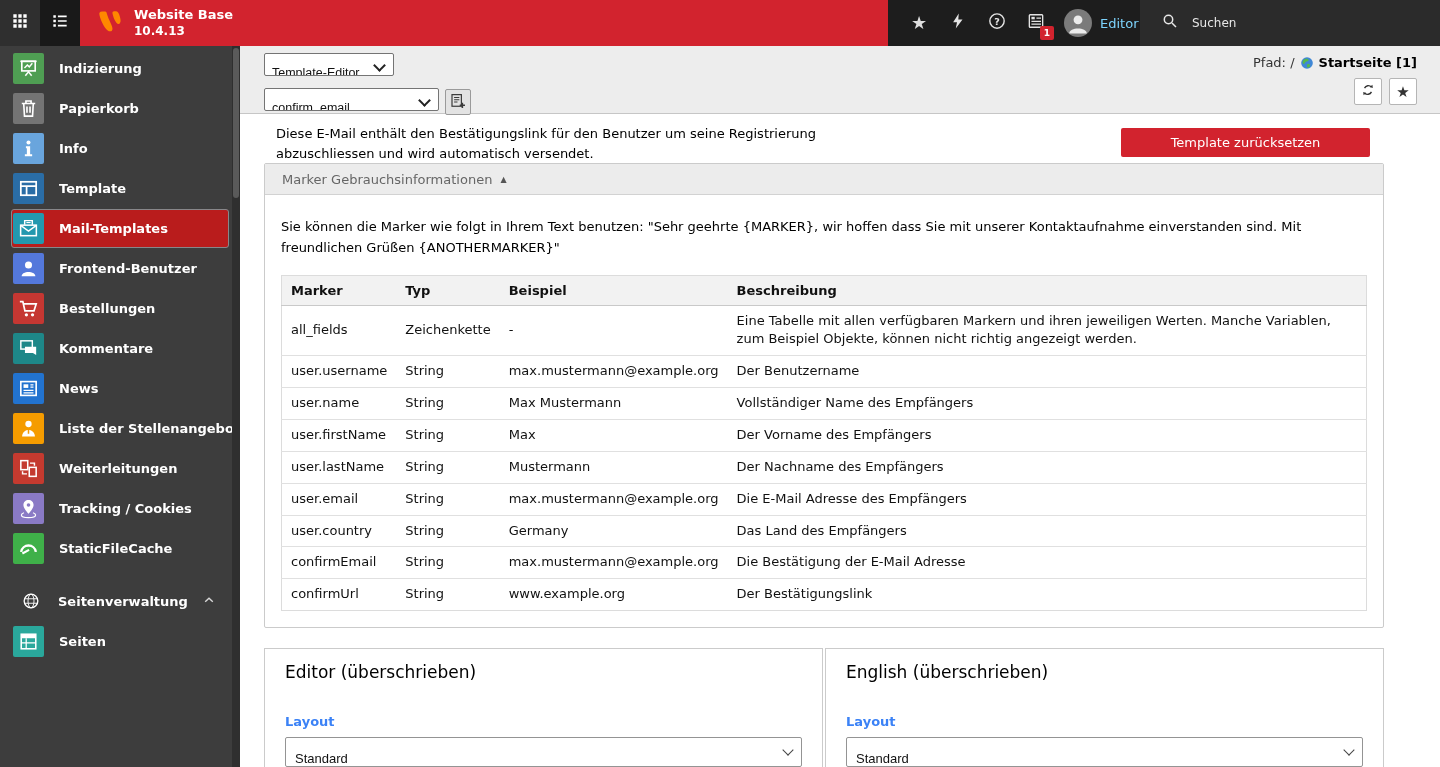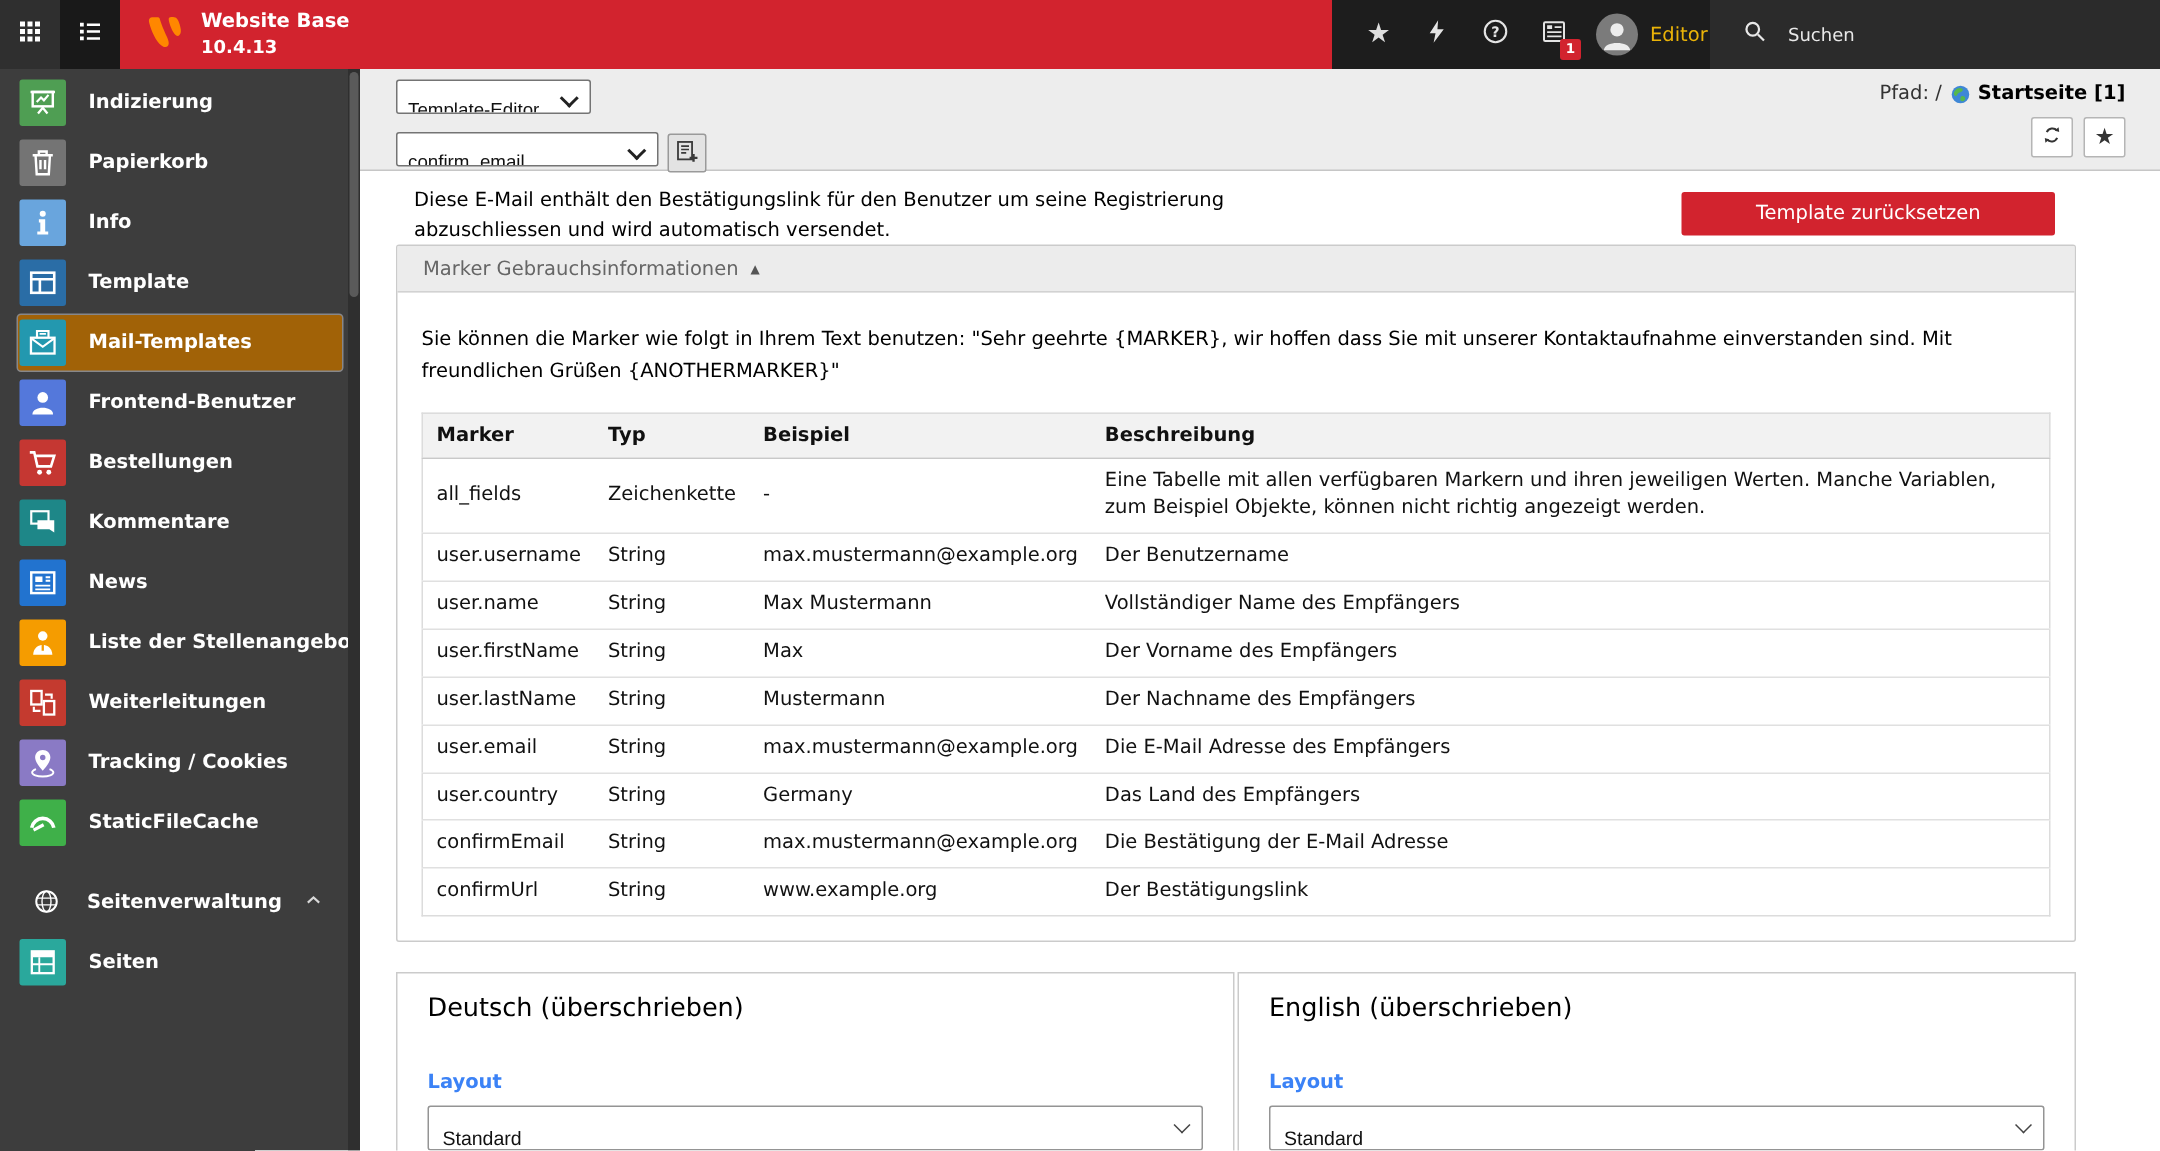--- a/index.html
+++ b/index.html
@@ -17,29 +17,29 @@
   .tb-title { display:flex; flex-direction:column; line-height:1.3; }
   .tb-title .t1 { font-size:13px; font-weight:bold; }
   .tb-title .t2 { font-size:12px; font-weight:bold; }
   .tb-tools { width:252px; background:#1d1d1d; display:flex; align-items:center; gap:17px; padding:0 12px 0 20px; }
   .tb-ico { width:22px; height:22px; color:#e4e4e4; display:flex; align-items:center; justify-content:center; position:relative; cursor:pointer; flex:0 0 auto; }
   .tb-star { font-size:18px; color:#dedede; line-height:1; }
   .badge { position:absolute; right:-7px; bottom:-6px; min-width:14px; height:14px; background:#d2232e; color:#fff;
     font-size:9px; font-weight:bold; display:flex; align-items:center; justify-content:center; border-radius:2px; padding:0 3px; }
   .tb-user { display:flex; align-items:center; gap:8px; cursor:pointer; }
   .avatar { width:28px; height:28px; border-radius:50%; background:#7b7b7b; overflow:hidden; display:flex; align-items:flex-end; justify-content:center; }
-  .tb-user-label { color:#eab308; font-size:13px; }
+  .tb-user-label { color:#7dd3fc; font-size:13px; }
   .tb-search { flex:1; background:#2b2b2b; display:flex; align-items:center; gap:13px; padding-left:21px; color:#e8e8e8; cursor:text; }
   .tb-search .lbl { font-size:12px; }
 
   
   .sidebar { position:absolute; top:46px; left:0; width:240px; height:721px; background:#3d3d3d; padding-top:2px; }
   .sb-item { height:39px; margin:1px 11px; padding-left:1px; display:flex; align-items:center;
     border:1px solid transparent; border-radius:3px; cursor:pointer; }
-  .sb-item.selected { background:#a16207; border-color:#87878a; }
+  .sb-item.selected { background:#b91c1c; border-color:#87878a; }
   .sb-icon { width:31px; height:31px; border-radius:2px; display:flex; align-items:center; justify-content:center; flex:0 0 auto; color:#fff; }
   .sb-icon svg { width:23px; height:23px; }
   .sb-label { margin-left:15px; color:#fff; font-size:13px; font-weight:bold; white-space:nowrap; }
   .sb-sect { height:40px; margin-top:13px; display:flex; align-items:center; padding:0 24px 0 21px; cursor:pointer; }
   .sb-sect .sb-icon { width:20px; height:20px; }
   .sb-sect .sb-icon svg { width:20px; height:20px; }
   .sb-sect .sb-label { margin-left:17px; flex:1; }
   .sb-chev { color:#cfcfcf; }
   .sb-chev svg { width:14px; height:14px; }
   .sb-scroll { position:absolute; top:0; right:0; width:8px; height:721px; background:#2f2f2f; }
@@ -443,21 +443,21 @@
                   <td>www.example.org</td>
                   <td>Der Bestätigungslink</td>
                 </tr>
               </tbody>
           </table>
         </div>
       </section>
 
       <div class="lang-row">
         <section class="lang-panel">
-          <h2 class="lang-title">Deutsch (überschrieben)</h2>
+          <h2 class="lang-title">Editor (überschrieben)</h2>
           <div class="lang-layout-label">Layout</div>
           <span class="select-wrap thin lang-select-wrap"><select><option>Standard</option></select></span>
         </section>
         <section class="lang-panel">
           <h2 class="lang-title">English (überschrieben)</h2>
           <div class="lang-layout-label">Layout</div>
           <span class="select-wrap thin lang-select-wrap"><select><option>Standard</option></select></span>
         </section>
       </div>
     </div>

